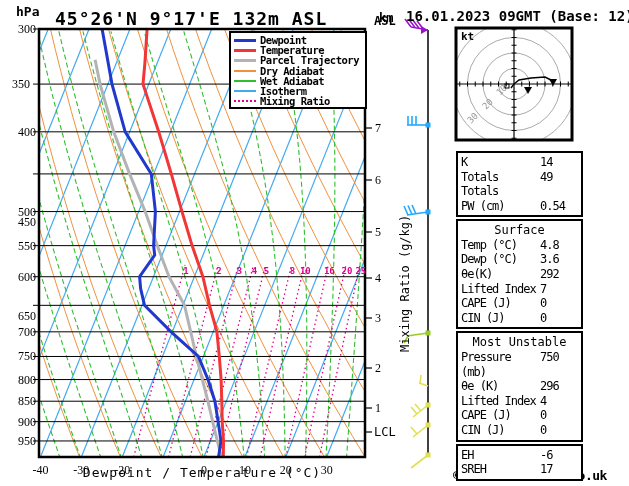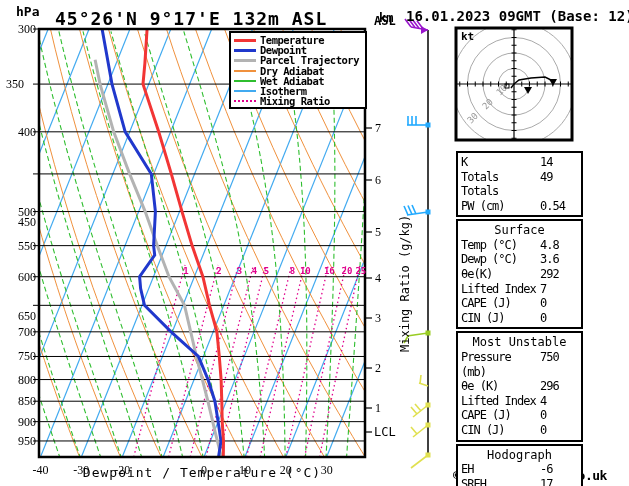--- a/index.html
+++ b/index.html
@@ -244,28 +244,28 @@
     </svg>
 
   <div class="lbl bold" style="left:16px;top:4px;font-size:13px;">hPa</div>
   <div class="lbl bold" style="left:55px;top:8px;font-size:18px;letter-spacing:1px;">45°26'N 9°17'E 132m ASL</div>
   <div class="lbl bold" style="left:379px;top:11px;font-size:12px;">km</div>
   <div class="lbl bold" style="left:374px;top:14px;font-size:12px;">ASL</div>
   <div class="lbl bold" style="left:406px;top:8px;font-size:14px;">16.01.2023 09GMT (Base: 12)</div>
 
   <div id="legend">
       <div class="leg-row" style="">
+        <div class="leg-swatch" style="border-top:3px solid #2038cc;"></div>
+        <div class="leg-label" style="">Dewpoint</div>
+      </div>
+      <div class="leg-row" style="">
         <div class="leg-swatch" style="border-top:3px solid #f23535;"></div>
         <div class="leg-label" style="">Temperature</div>
       </div>
       <div class="leg-row" style="">
-        <div class="leg-swatch" style="border-top:3px solid #2038cc;"></div>
-        <div class="leg-label" style="">Dewpoint</div>
-      </div>
-      <div class="leg-row" style="">
         <div class="leg-swatch" style="border-top:3px solid #b3b3b3;"></div>
         <div class="leg-label" style="">Parcel Trajectory</div>
       </div>
       <div class="leg-row" style="">
         <div class="leg-swatch" style="border-top:2px solid #f0913d;"></div>
         <div class="leg-label" style="">Dry Adiabat</div>
       </div>
       <div class="leg-row" style="">
         <div class="leg-swatch" style="border-top:2px solid #2fbe2f;"></div>
         <div class="leg-label" style="">Wet Adiabat</div>
@@ -275,21 +275,21 @@
         <div class="leg-label" style="">Isotherm</div>
       </div>
       <div class="leg-row" style="">
         <div class="leg-swatch" style="border-top:2px dotted #e0008c;"></div>
         <div class="leg-label" style="">Mixing Ratio</div>
       </div>
     </div>
 
   <div id="plabels">
       <div class="lbl" style="left:6px;top:22px;width:30px;text-align:right;">300</div>
-      <div class="lbl" style="left:6px;top:77.09345297026213px;width:30px;text-align:left;">350</div>
+      <div class="lbl" style="left:6px;top:77.09345297026213px;width:30px;text-align:center;">350</div>
       <div class="lbl" style="left:6px;top:124.81757269426646px;width:30px;text-align:right;">400</div>
       <div class="lbl" style="left:6px;top:166.91322963785794px;width:30px;text-align:right;margin-top:48px;">450</div>
       <div class="lbl" style="left:6px;top:204.56907793396508px;width:30px;text-align:right;">500</div>
       <div class="lbl" style="left:6px;top:238.63293619603076px;width:30px;text-align:right;">550</div>
       <div class="lbl" style="left:6px;top:269.7308023321244px;width:30px;text-align:right;">600</div>
       <div class="lbl" style="left:6px;top:309px;width:30px;text-align:right;">650</div>
       <div class="lbl" style="left:6px;top:324.8242553023866px;width:30px;text-align:right;">700</div>
       <div class="lbl" style="left:6px;top:349.482307571823px;width:30px;text-align:right;">750</div>
       <div class="lbl" style="left:6px;top:372.54837502639094px;width:30px;text-align:right;">800</div>
       <div class="lbl" style="left:6px;top:394.2156148635848px;width:30px;text-align:right;">850</div>
@@ -392,21 +392,20 @@
         <div class="stat-row" style="">
           <div class="stat-key" style="">CAPE (J)</div>
           <div class="stat-val" style="">0</div>
         </div>
         <div class="stat-row" style="">
           <div class="stat-key" style="">CIN (J)</div>
           <div class="stat-val" style="">0</div>
         </div>
       </div>
       <div class="stat-box" style="">
-        <div class="stat-title" style="">Hodograph</div>
         <div class="stat-row" style="">
           <div class="stat-key" style="">EH</div>
           <div class="stat-val" style="">-6</div>
         </div>
         <div class="stat-row" style="">
           <div class="stat-key" style="">SREH</div>
           <div class="stat-val" style="">17</div>
         </div>
       </div>
     </div>

